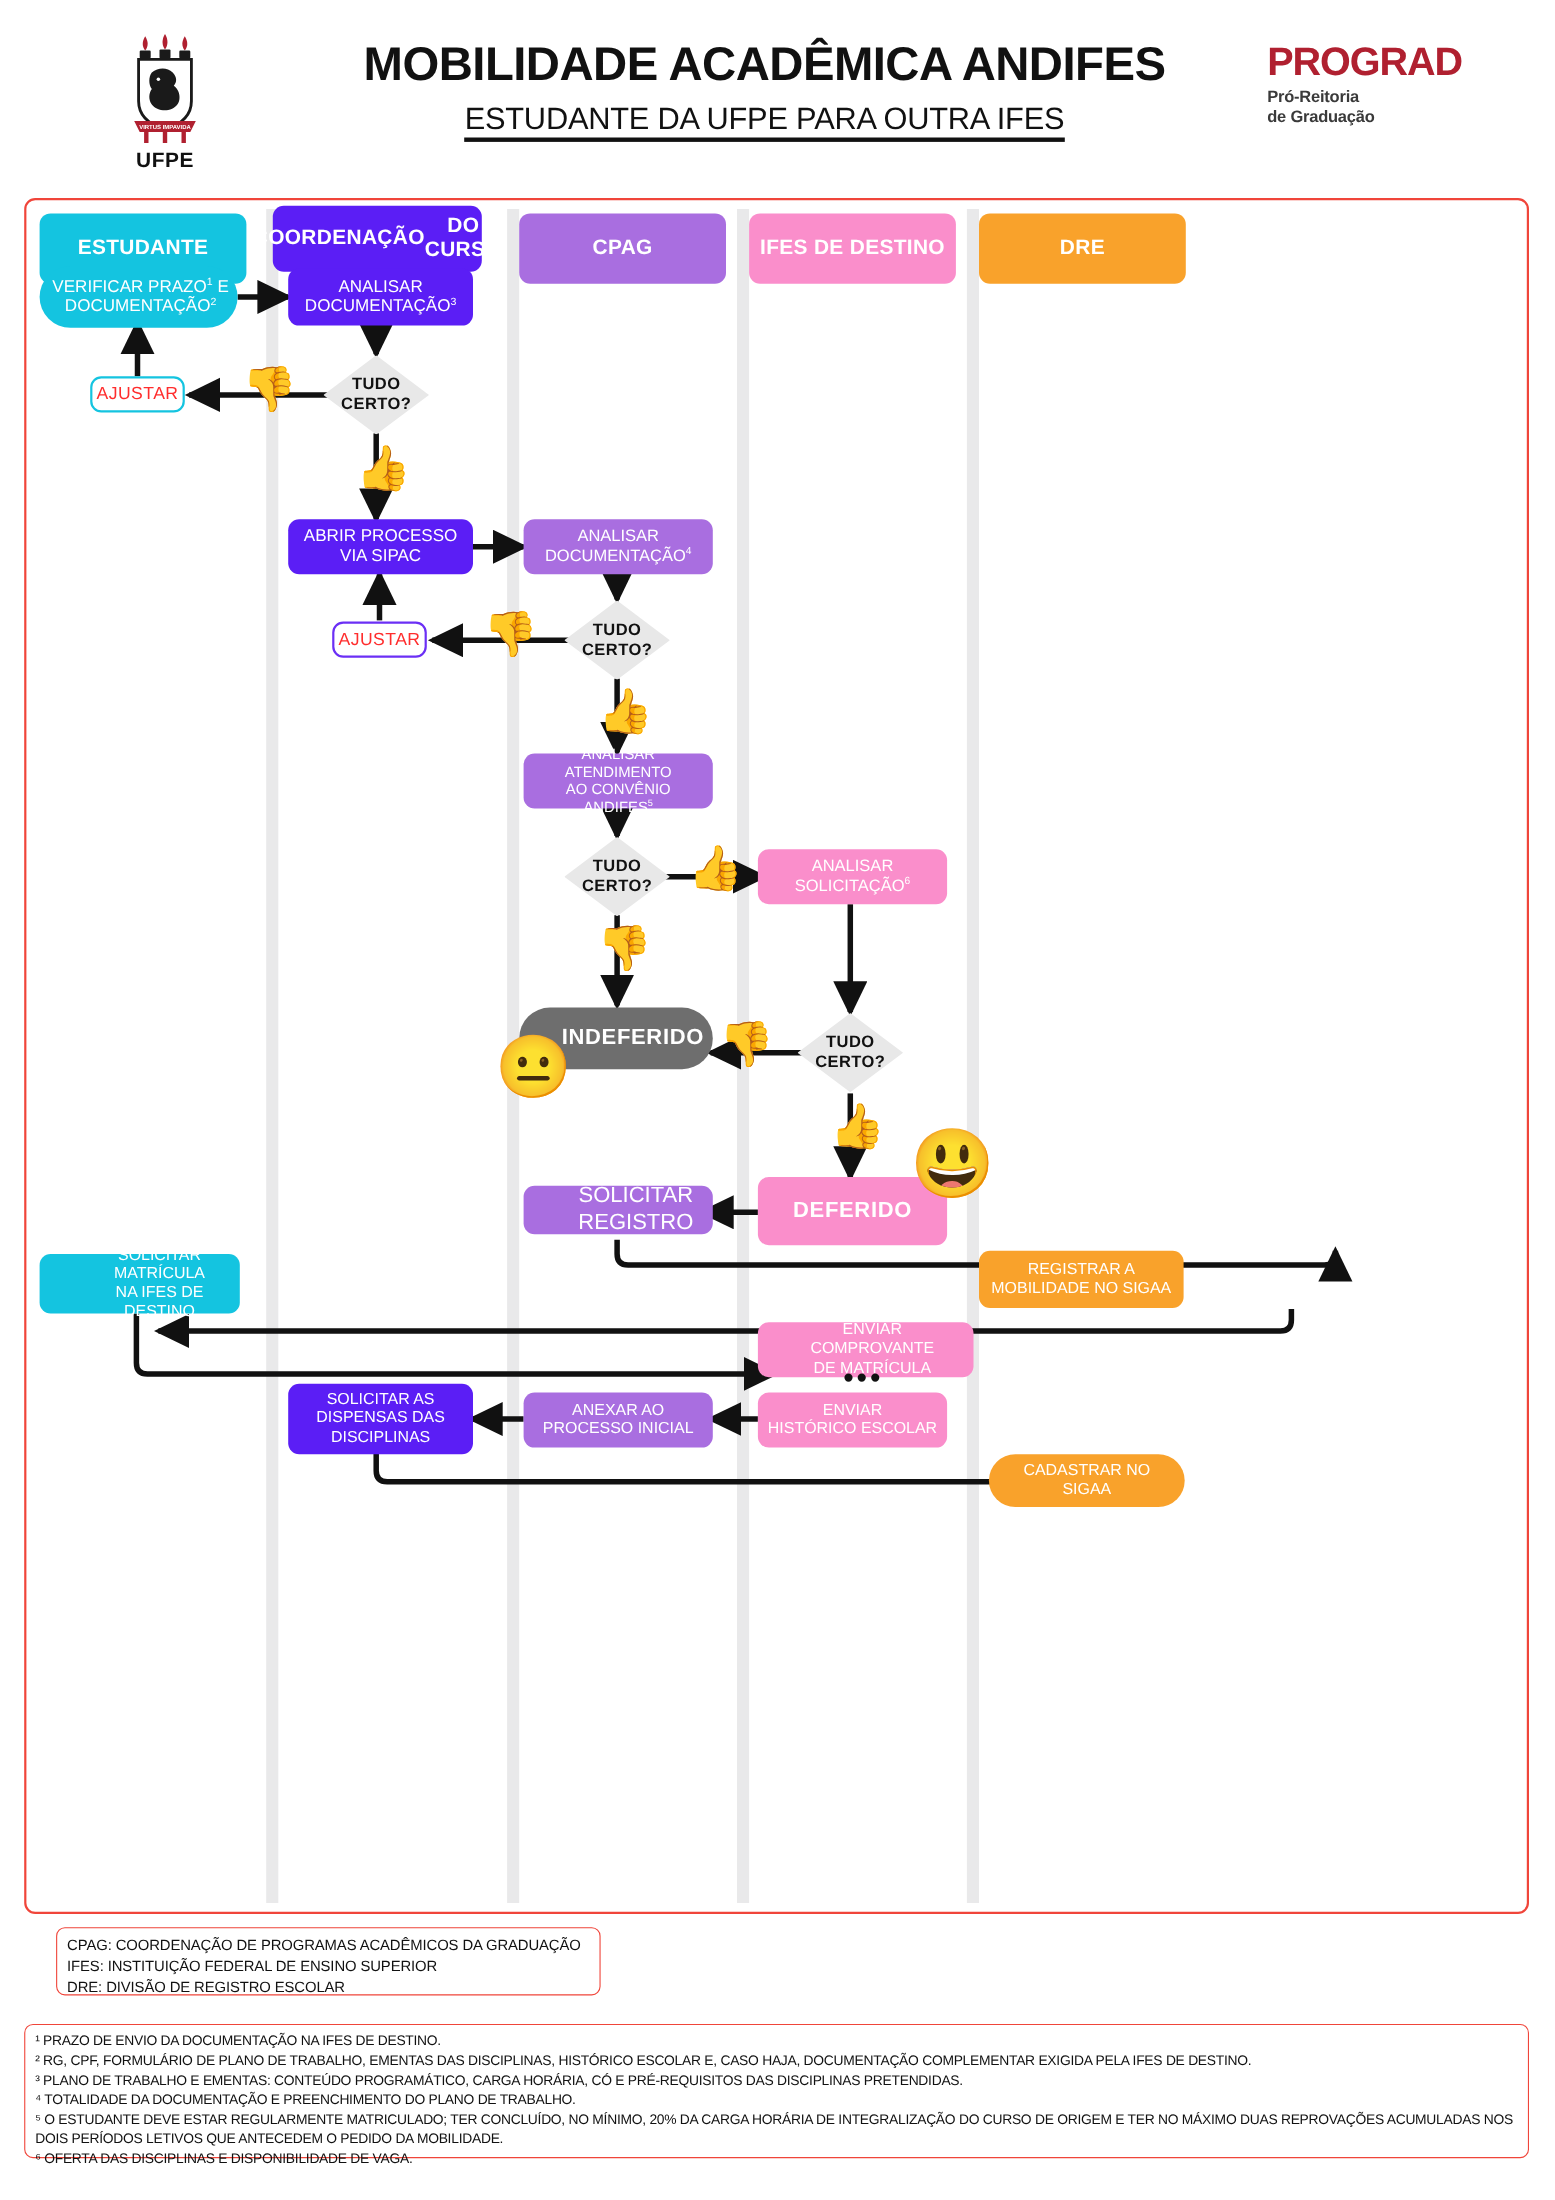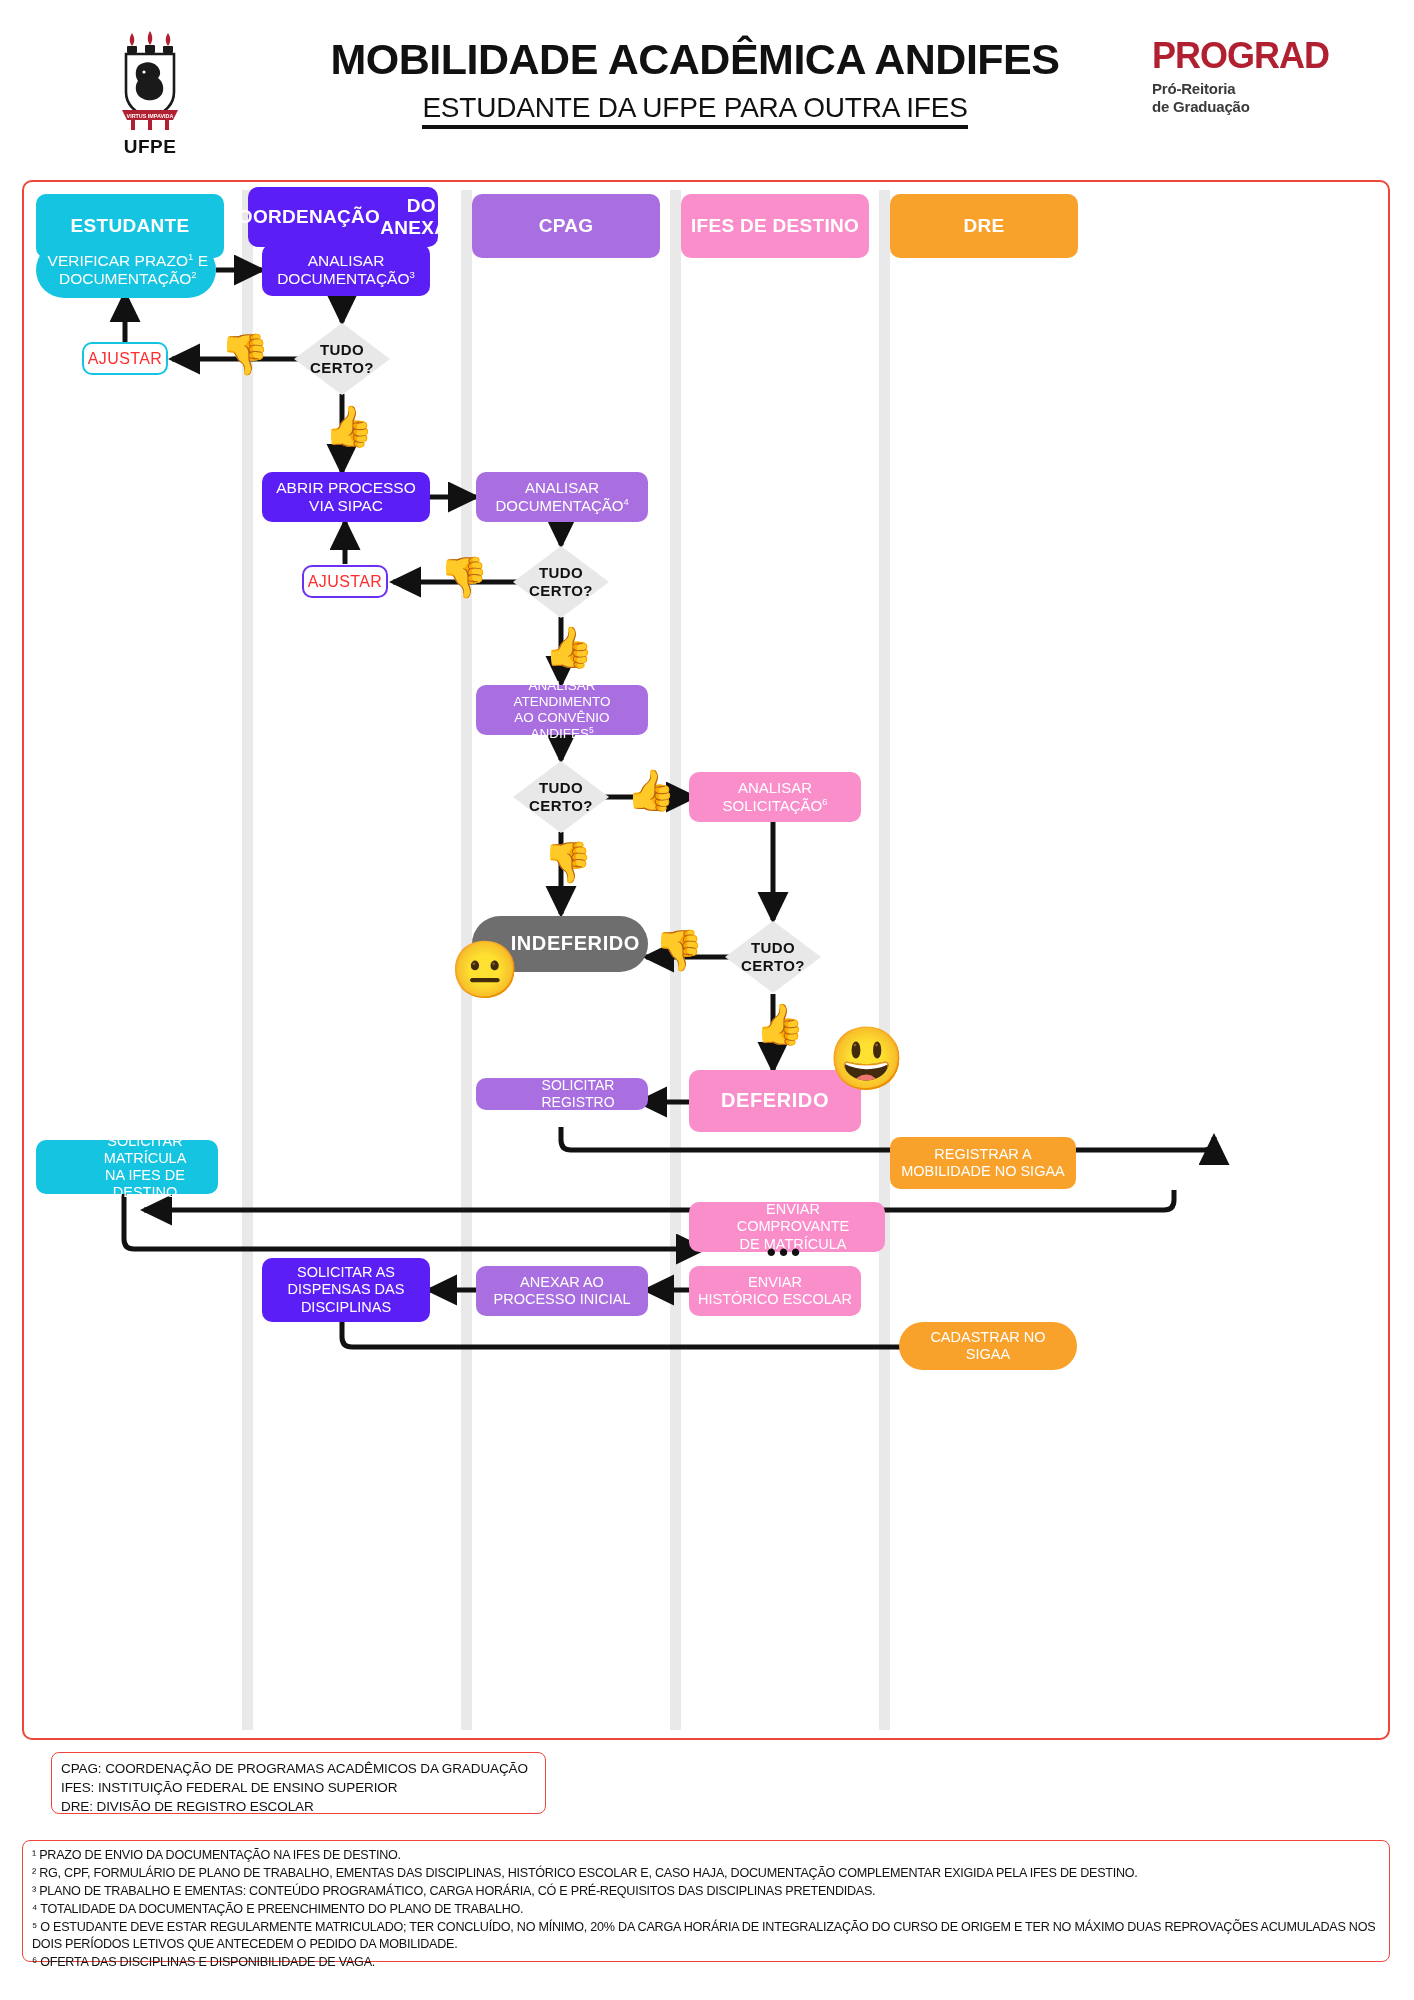--- a/index.html
+++ b/index.html
@@ -156,21 +156,21 @@
 
   <div class="lane-sep" style="left:218px"></div>
   <div class="lane-sep" style="left:437px"></div>
   <div class="lane-sep" style="left:646px"></div>
   <div class="lane-sep" style="left:855px"></div>
 
   <div class="lane-head" style="left:12px;  top:12px; width:188px; background:#14c4e0;">ESTUDANTE</div>
 
   <div class="lane-head" style="left:224px; top:5px;  width:190px; height:60px; background:#5b1ef5; flex-direction:row;">
     <span>COORDENAÇÃO</span>
-    <span>DO ANEXAR</span>
+    <span>DO CURSO</span>
   </div>
 
   <div class="lane-head" style="left:448px; top:12px; width:188px; background:#a96ee0;">CPAG</div>
 
   <div class="lane-head" style="left:657px; top:12px; width:188px; background:#fa8ecb;">IFES DE DESTINO</div>
 
   <div class="lane-head" style="left:866px; top:12px; width:188px; background:#f9a22b;">DRE</div>
 
   <svg id="arrows" viewBox="0 0 1368 1560">
     <defs>
@@ -301,21 +301,21 @@
 
   <div class="decision" style="left:489px; top:579px; width:96px; height:72px;">
     <span>
       <span>TUDO</span><br>
       <span>CERTO?</span>
     </span>
   </div>
 
   <div class="node round node-deny" style="left:448px; top:734px; width:176px; height:56px; font-size:20px; font-weight:800; letter-spacing:.6px;">INDEFERIDO</div>
 
-  <div class="node rect node-cpag" style="left:452px; top:896px; width:172px; height:32px; font-size:14px;padding-left:40px;">SOLICITAR REGISTRO</div>
+  <div class="node rect node-cpag" style="left:452px; top:896px; width:172px; height:44px; font-size:20px;padding-left:40px;">SOLICITAR REGISTRO</div>
 
   <div class="node rect node-cpag" style="left:452px; top:1084px; width:172px; height:50px; font-size:14.5px;">
     <span>
       <span>ANEXAR AO</span><br>
       <span>PROCESSO INICIAL</span>
     </span>
   </div>
 
   <div class="node rect node-ifes" style="left:665px; top:590px; width:172px; height:50px; font-size:15px;">
     <span>

